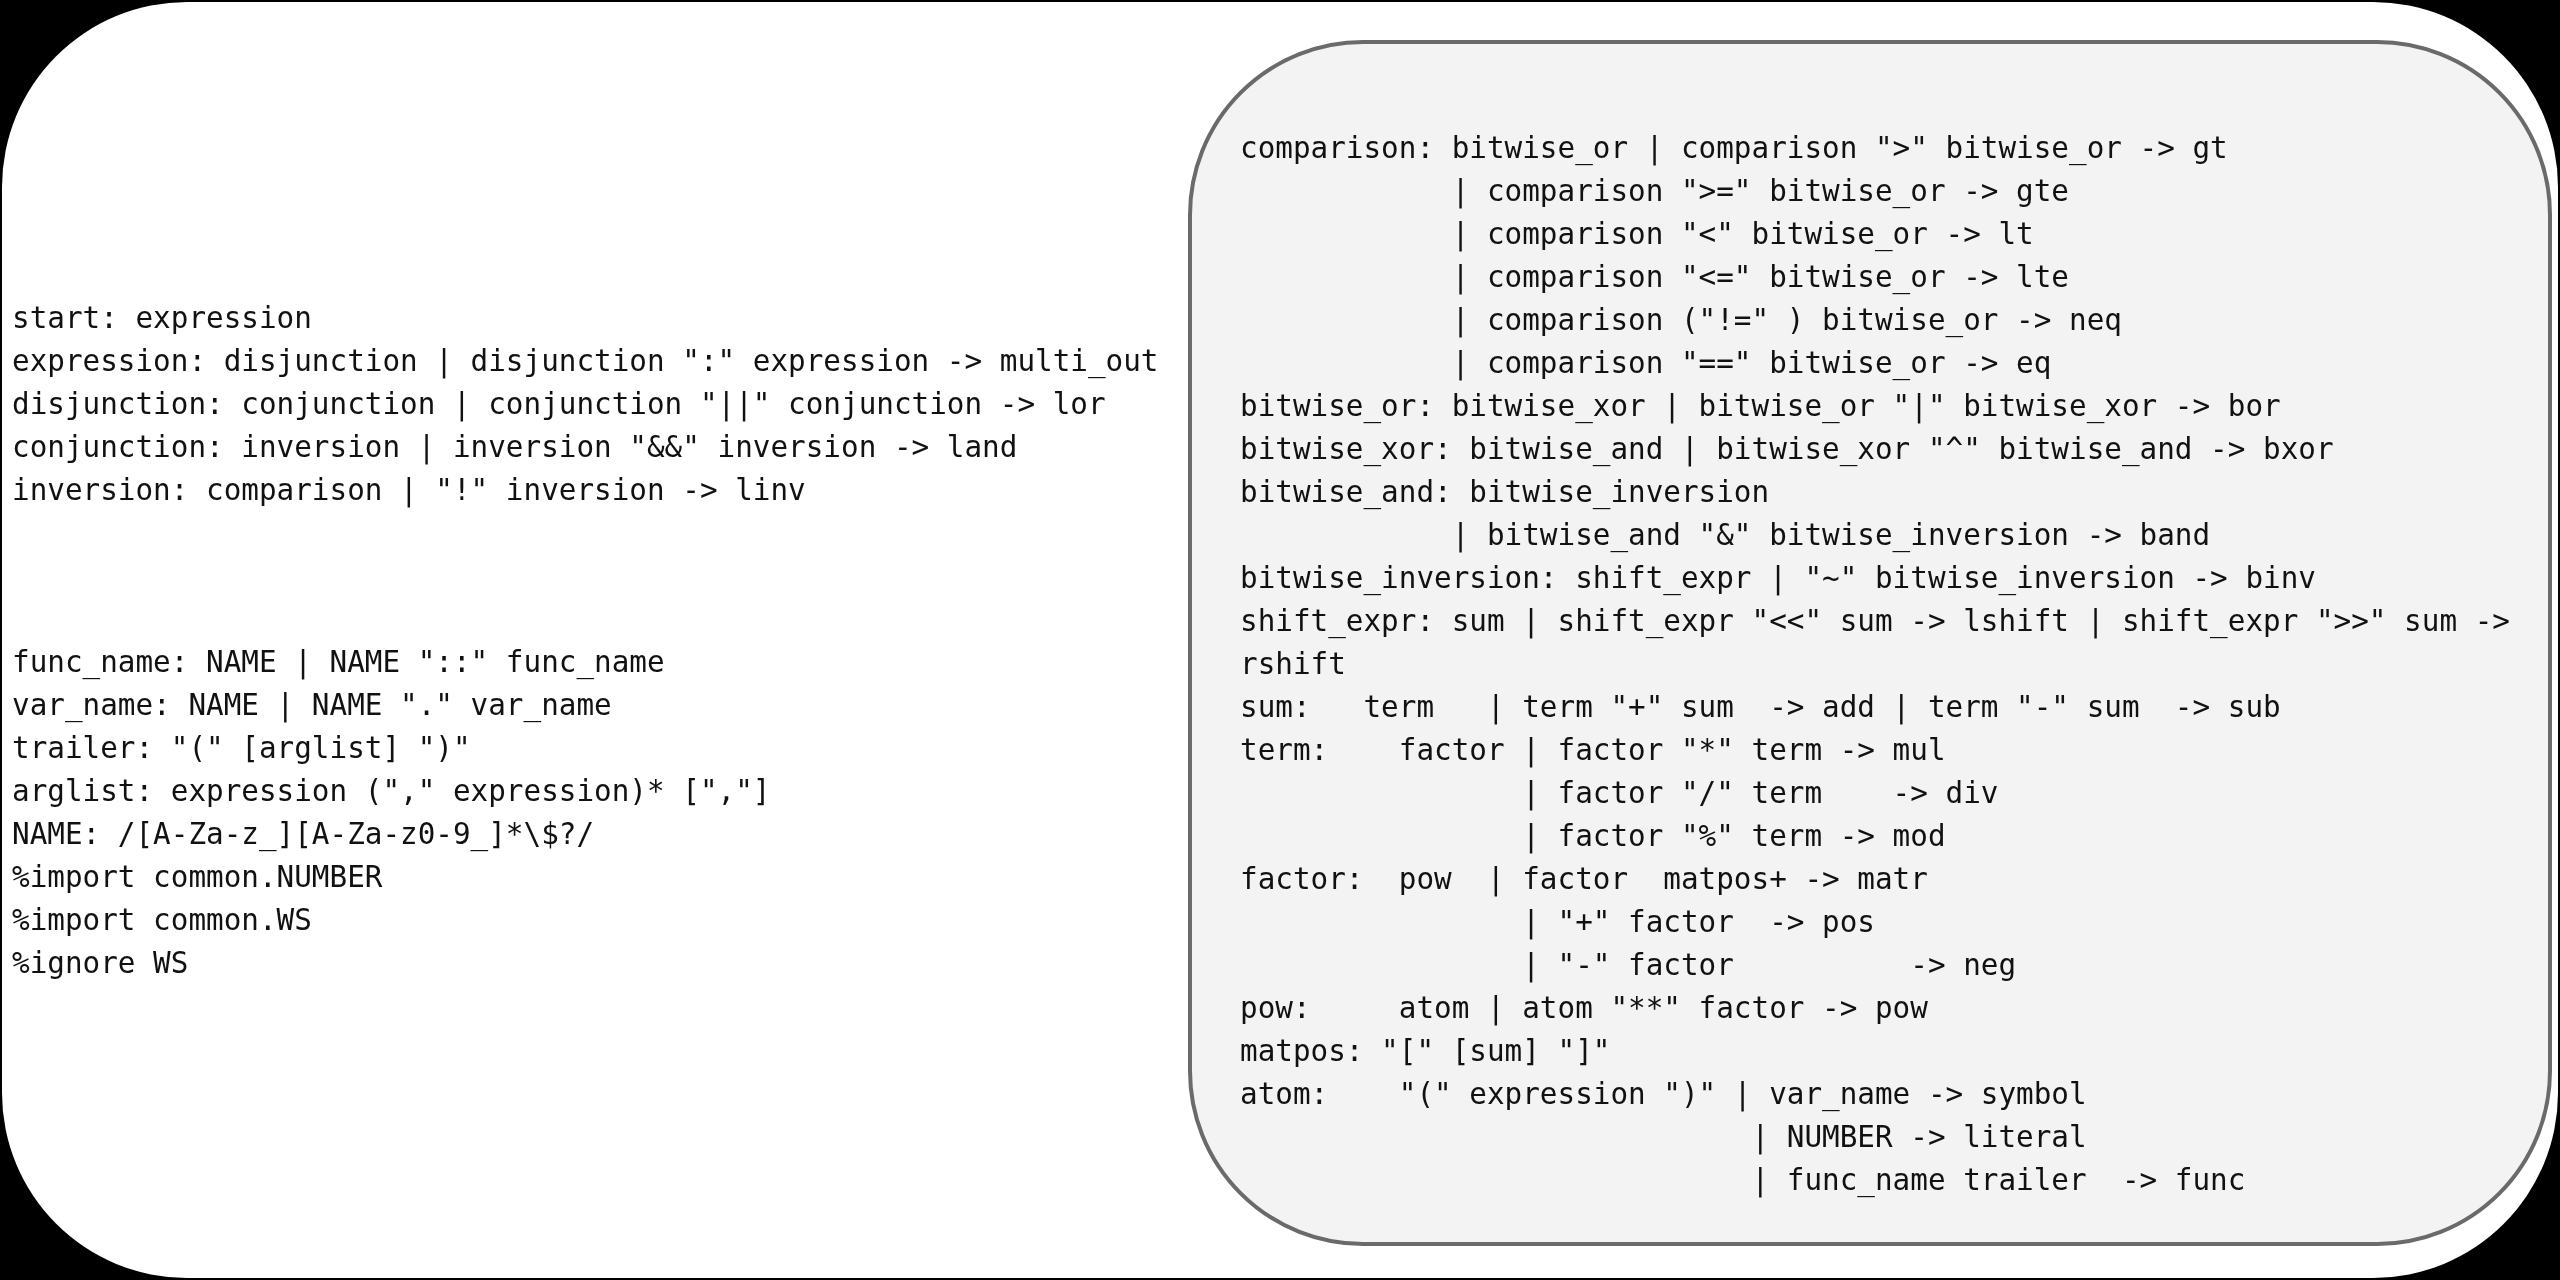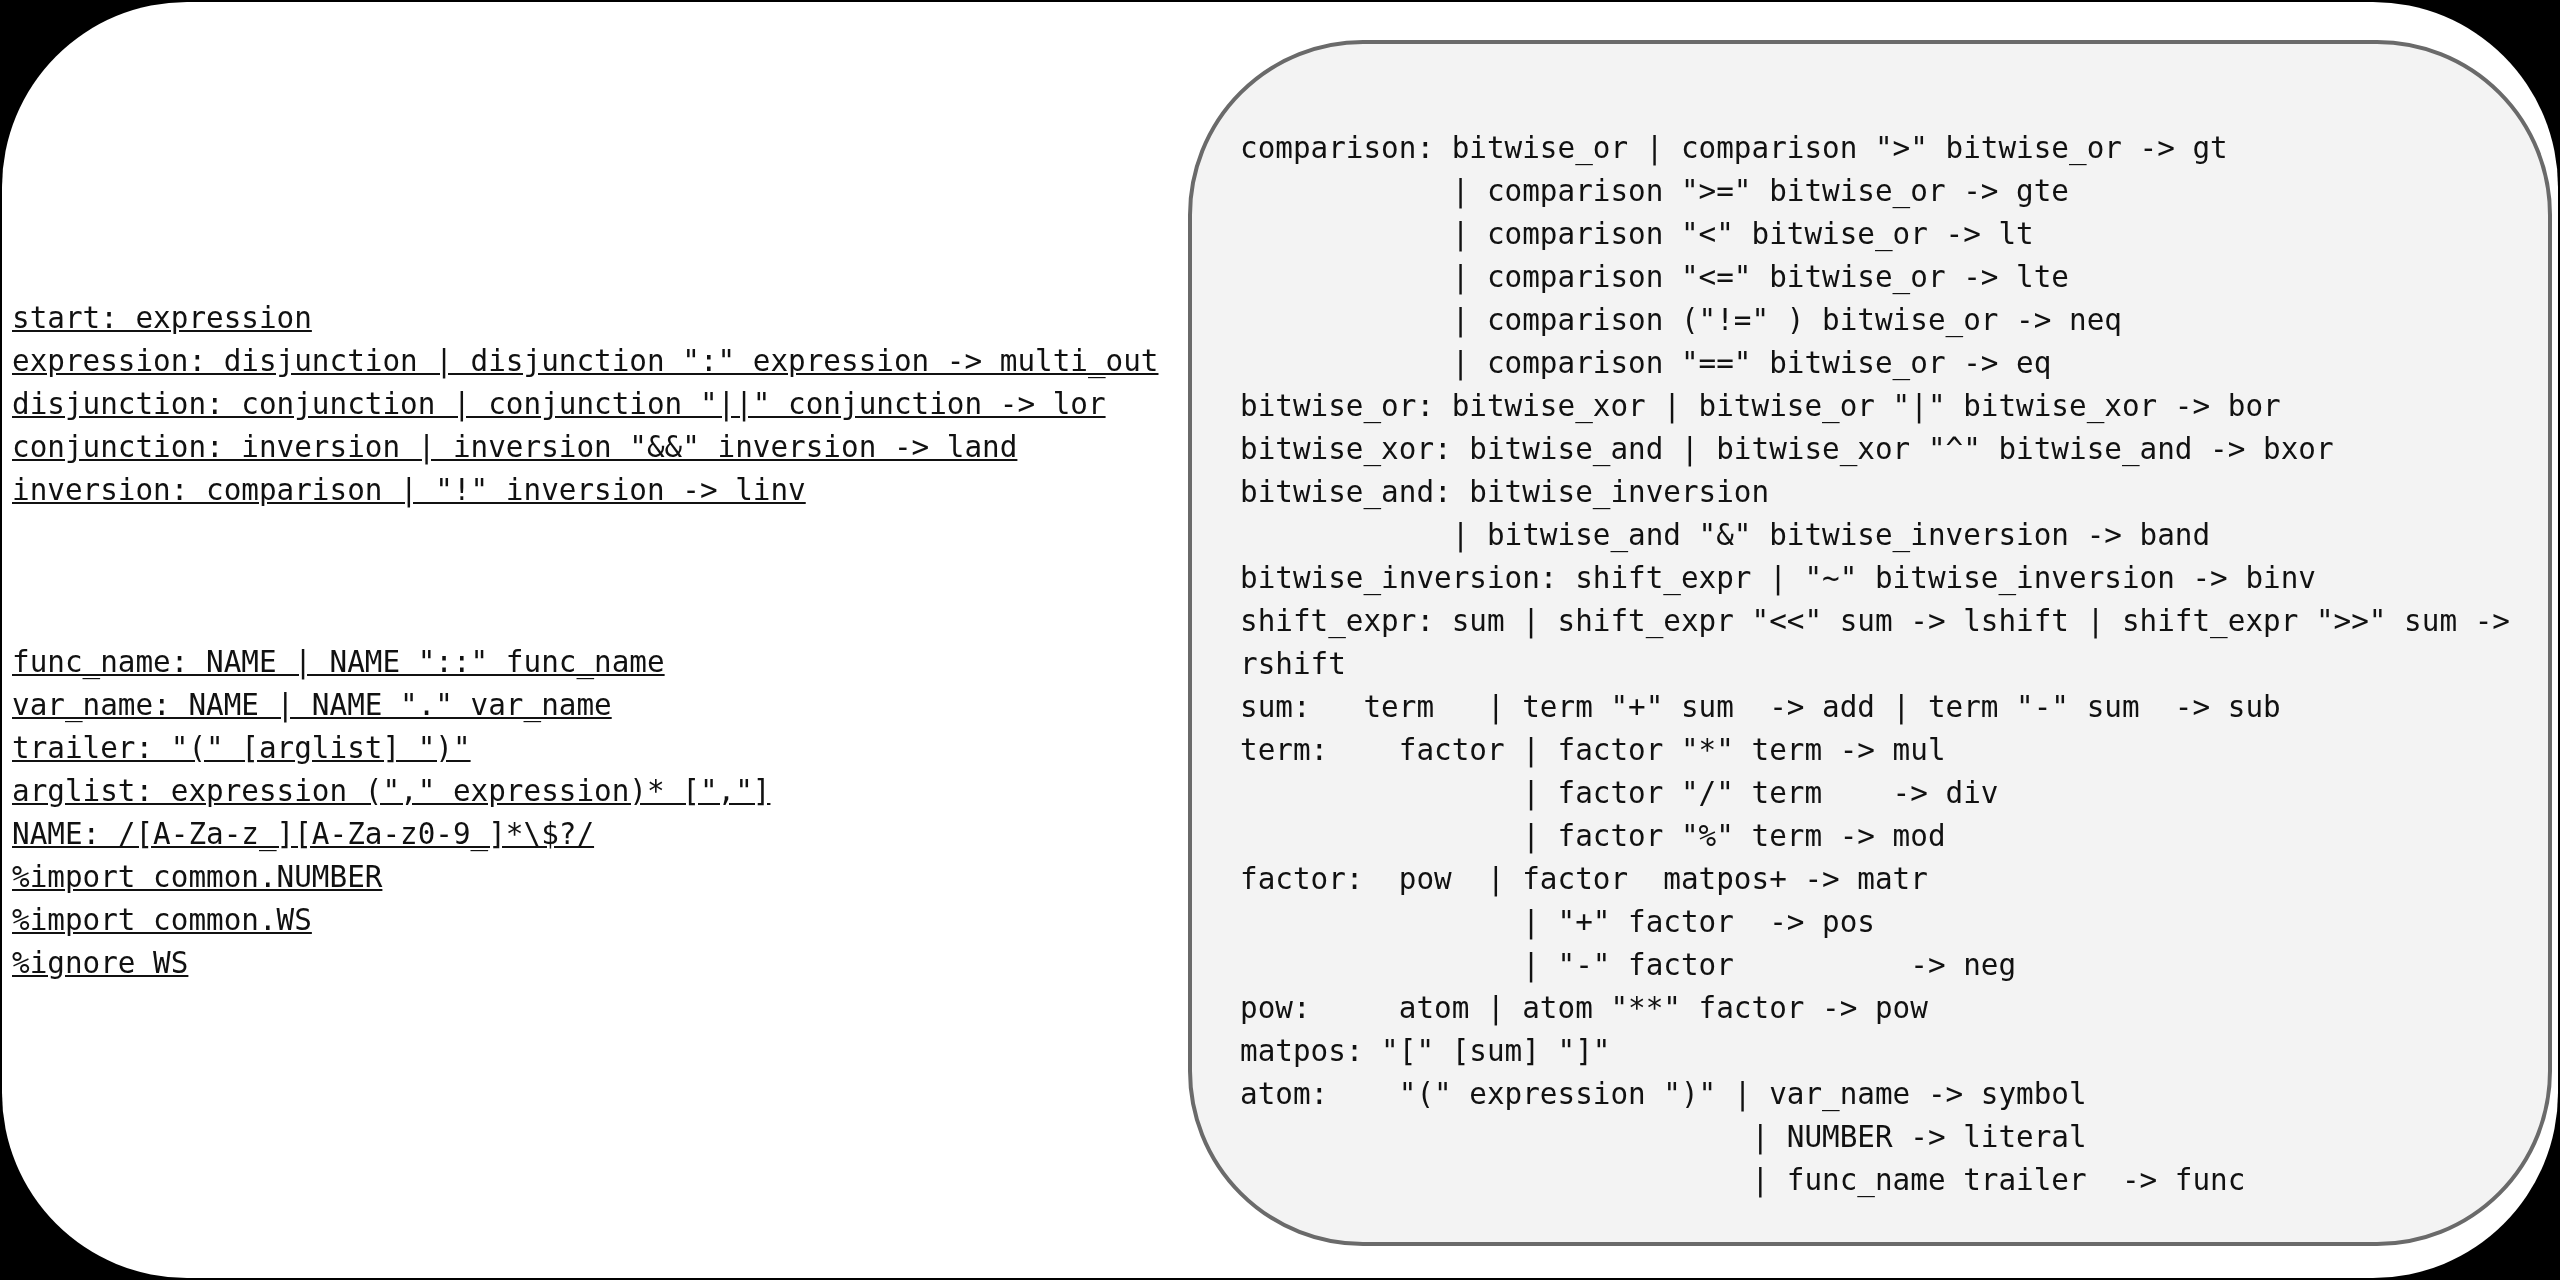--- a/index.html
+++ b/index.html
@@ -29,21 +29,20 @@
     line-height: 43px;
     color: #111111;
     margin: 0;
     white-space: pre;
     tab-size: 4;
   }
   .left-code {
     position: absolute;
     left: 10px;
     top: 295px;
-    text-decoration: underline;
   }
   .panel {
     position: absolute;
     left: 1186px;
     top: 38px;
     width: 1364px;
     height: 1206px;
     box-sizing: border-box;
     background: #f3f3f3;
     border: 4px solid #6a6a6a;

